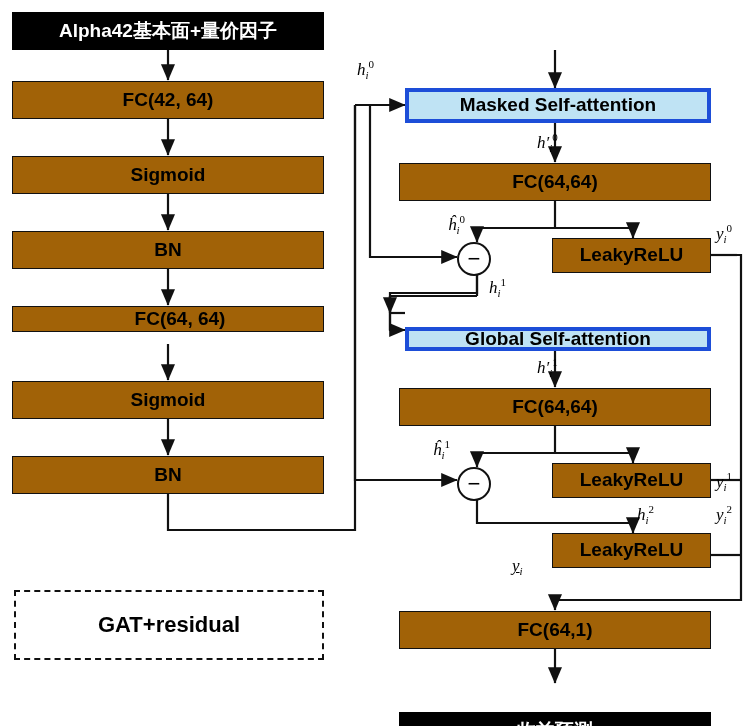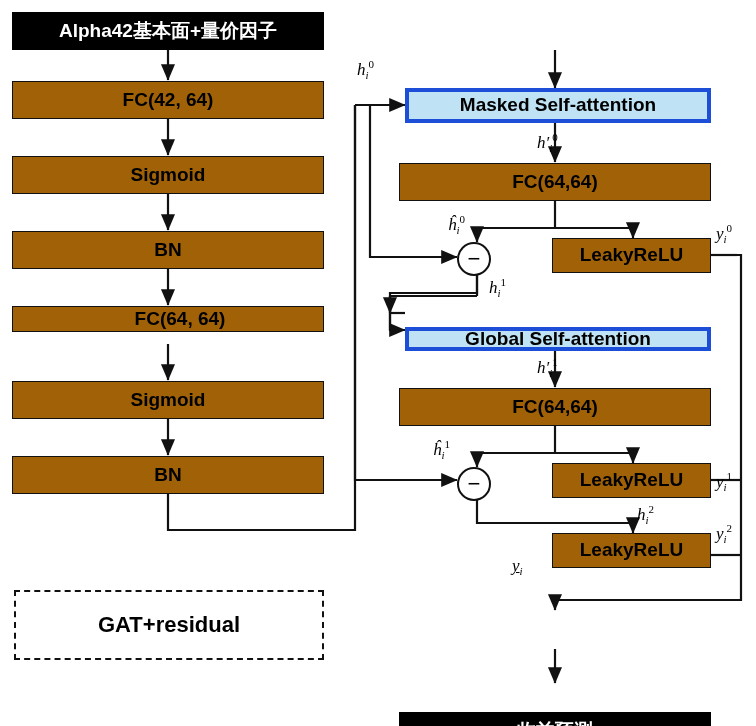--- a/index.html
+++ b/index.html
@@ -185,20 +185,21 @@
   <div class="box box-pink" style="left:552px; top:238px; width:159px; height:35px;">LeakyReLU</div>
 
   <div class="box box-blue" style="left:405px; top:313px; width:306px; height:24px;margin-top:14px;">Global Self-attention</div>
 
   <div class="box box-pink" style="left:399px; top:388px; width:312px; height:38px;">FC(64,64)</div>
 
   <div class="box box-pink" style="left:552px; top:463px; width:159px; height:35px;">LeakyReLU</div>
 
   <div class="box box-pink" style="left:552px; top:533px; width:159px; height:35px;">LeakyReLU</div>
 
+  <div class="box box-pink" style="left:399px; top:611px; width:312px; height:38px;">FC(64,1)</div>
 
   <div class="box box-red" style="left:399px; top:684px; width:312px; height:38px;margin-top:28px;">收益预测</div>
 
   <div class="circle" style="left:457px; top:242px; width:34px; height:34px;">
     <span class="minus">−</span>
   </div>
 
   <div class="circle" style="left:457px; top:467px; width:34px; height:34px;">
     <span class="minus">−</span>
   </div>
@@ -232,21 +233,21 @@
   </div>
 
   <div class="label" style="left:716px; top:222px;">
     y<sub>i</sub><sup>0</sup>
   </div>
 
   <div class="label" style="left:716px; top:470px;">
     y<sub>i</sub><sup>1</sup>
   </div>
 
-  <div class="label" style="left:716px; top:522px;">
+  <div class="label" style="left:716px; top:503px;">
     y<sub>i</sub><sup>2</sup>
   </div>
 
   <div class="label" style="left:512px; top:556px;text-decoration:underline;">
     y<sub>i</sub>
   </div>
 
 </div>
 
 </body></html>

